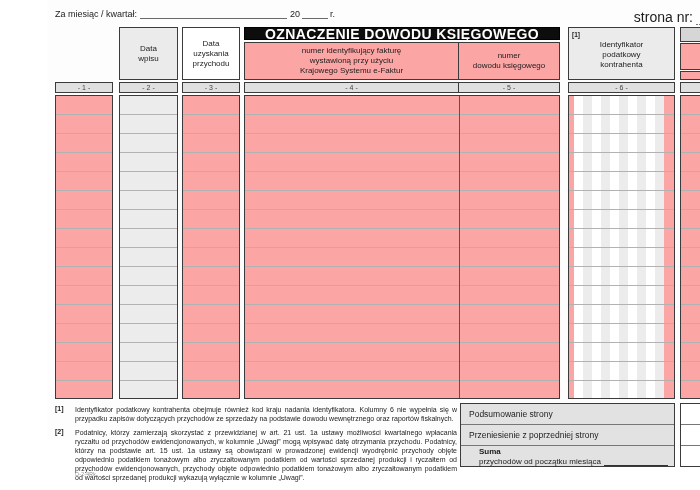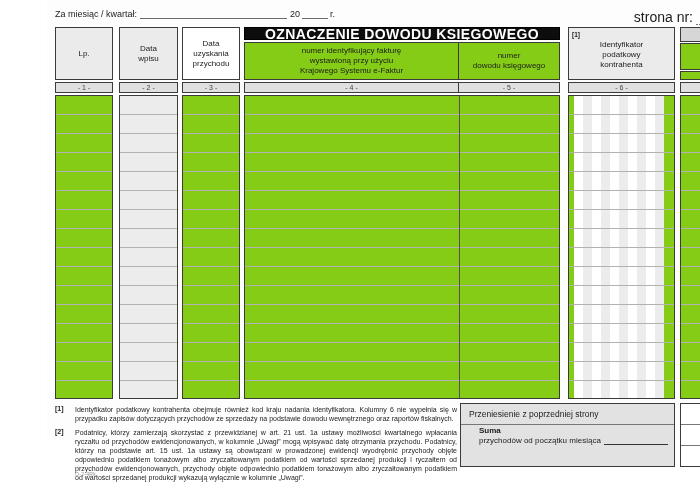--- a/index.html
+++ b/index.html
@@ -9,21 +9,21 @@
 
   
   .topline { position:absolute; left:8px; top:8px; width:280px; display:flex; align-items:flex-end; font-size:9px; }
   .fill-line { border-bottom:1px solid #6a6a6a; height:11px; }
   .topline .l1 { flex:1; margin:0 3px; }
   .topline .l2 { width:26px; margin:0 2px; }
   .pagenr { position:absolute; right:3px; top:9px; display:flex; align-items:flex-end; font-size:14px; }
   .pagenr .dots { width:48px; height:10px; border-bottom:1px dotted #777; margin-left:3px; }
 
   
-  .box { position:absolute; border:1px solid #3b3b3b; background:#84cc16; }
+  .box { position:absolute; border:1px solid #3b3b3b; background:#fca5a5; }
   .hdr { background:#ebebeb; display:flex; align-items:center; justify-content:center;
          text-align:center; font-size:8px; line-height:10px; white-space:pre-line; }
   .numrow { background:#e0e0e0; display:flex; align-items:center; justify-content:center;
             font-size:7px; color:#444; }
   .body-grid { background-image:repeating-linear-gradient(to bottom, transparent 0px, transparent 18px, #b2b2b2 18px, #b2b2b2 19px); }
 
   
   .c1 { left:8px;   width:58px; }
   .c2 { left:72px;  width:59px; }
   .c3 { left:135px; width:58px; }
@@ -101,21 +101,20 @@
     <span class="fill-line l1"></span>
     <span>20</span>
     <span class="fill-line l2"></span>
     <span>r.</span>
   </div>
   <div class="pagenr">
     <span>strona nr:</span>
     <span class="dots"></span>
   </div>
 
-  <div class="box hdr c1 hdr-h">Lp.</div>
   <div class="box hdr c2 hdr-h">Data
 wpisu</div>
   <div class="box hdr c3 hdr-h" style="background:#fff;">Data
 uzyskania
 przychodu</div>
 
   <div class="blackbar" style="position:absolute;">OZNACZENIE DOWODU KSIĘGOWEGO</div>
   <div class="box sub45" style="position:absolute;">
     <div class="cell4">numer identyfikujący fakturę
 wystawioną przy użyciu
@@ -157,20 +156,21 @@
   <div class="box c6 bod-h">
     <div class="stripes"></div>
     <div class="rowlines-overlay"></div>
   </div>
   <div class="box c7 bod-h">
     <div class="grstripe"></div>
     <div class="rowlines-overlay"></div>
   </div>
 
   <div class="box sum-labels">
+    <div class="sum-row">Podsumowanie strony</div>
     <div class="sum-row">Przeniesienie z poprzedniej strony</div>
     <div class="sum-row sum-row3">
       <div class="bold">Suma</div>
       <div class="line2">
         <span>przychodów od początku miesiąca</span>
         <span class="fill-line"></span>
       </div>
     </div>
   </div>
   <div class="sum-values">

